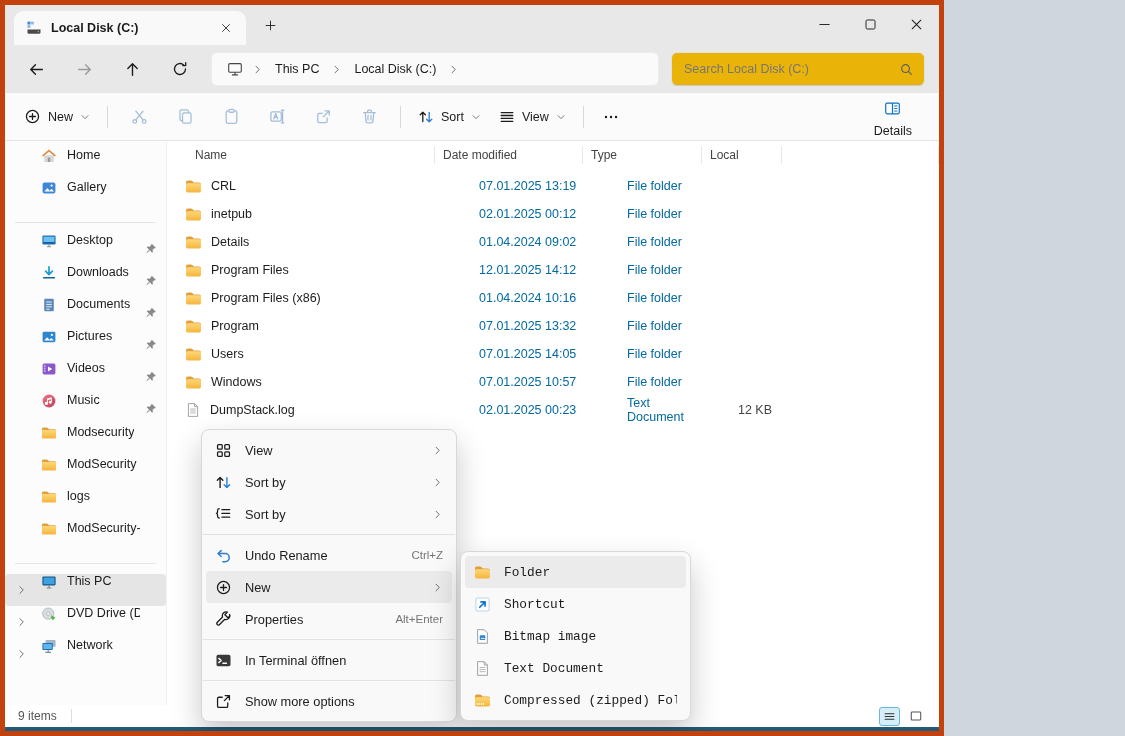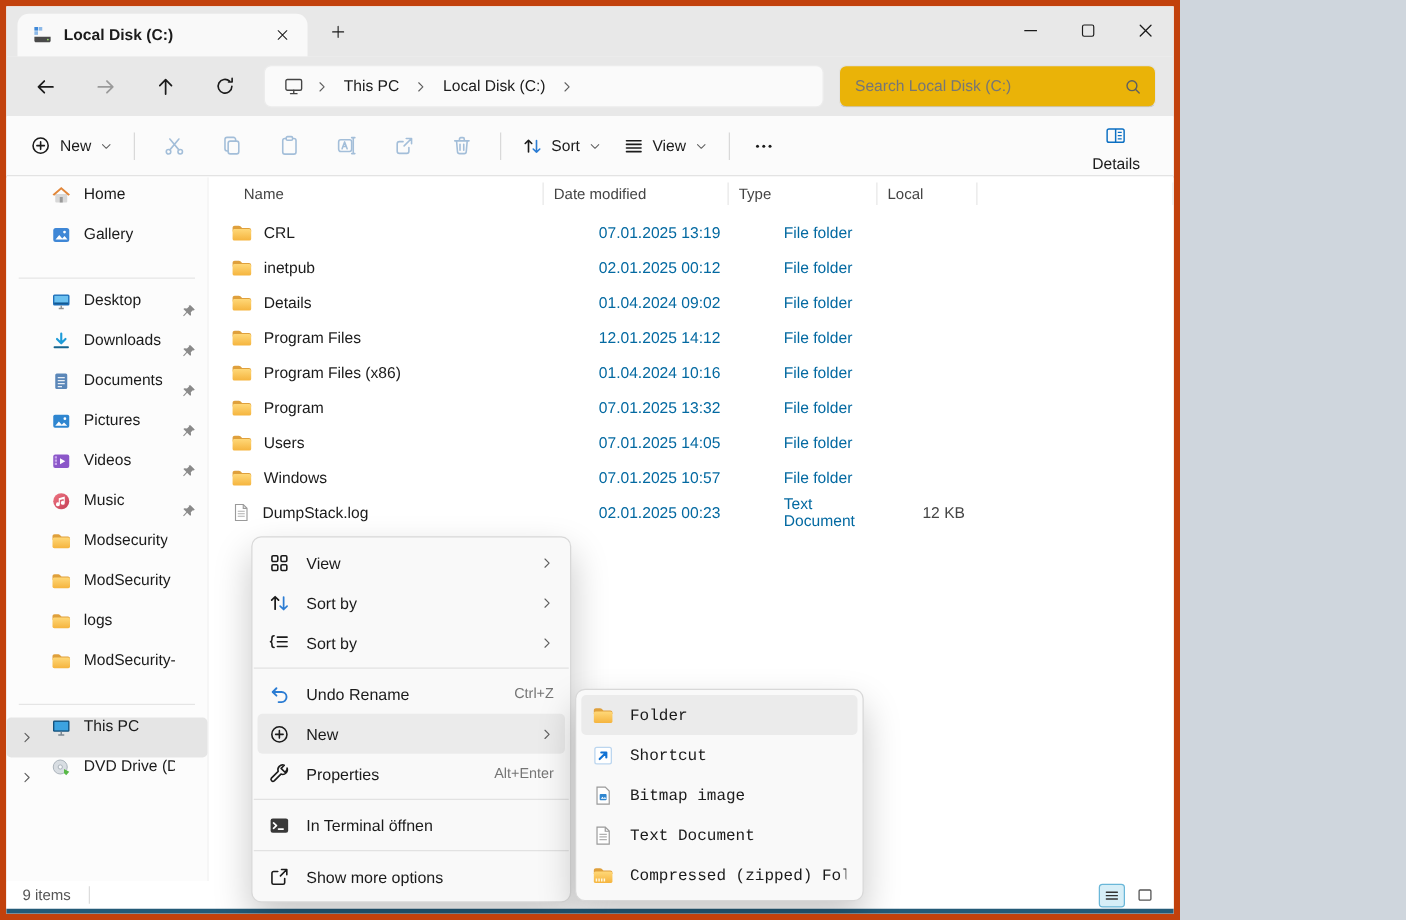--- a/index.html
+++ b/index.html
@@ -577,20 +577,29 @@
       </div>
       <div class="side-item">
         <svg class="ic chev" width="11" height="11">
             <use href="#s-chevR"></use>
           </svg>
         <svg class="ic" width="16" height="16">
             <use href="#s-dvd"></use>
           </svg>
         <span class="side-label">DVD Drive (D:) SSS_</span>
       </div>
+      <div class="side-item">
+        <svg class="ic chev" width="11" height="11">
+            <use href="#s-chevR"></use>
+          </svg>
+        <svg class="ic" width="16" height="16">
+            <use href="#s-net"></use>
+          </svg>
+        <span class="side-label">Network</span>
+      </div>
     </aside>
 
     <main class="filearea">
       <svg class="ic sort-caret" width="11" height="11">
           <use href="#s-chevU"></use>
         </svg>
       <div class="cols">
         <div class="col name">Name</div>
         <div class="col">Date modified</div>
         <div class="col">Type</div>

